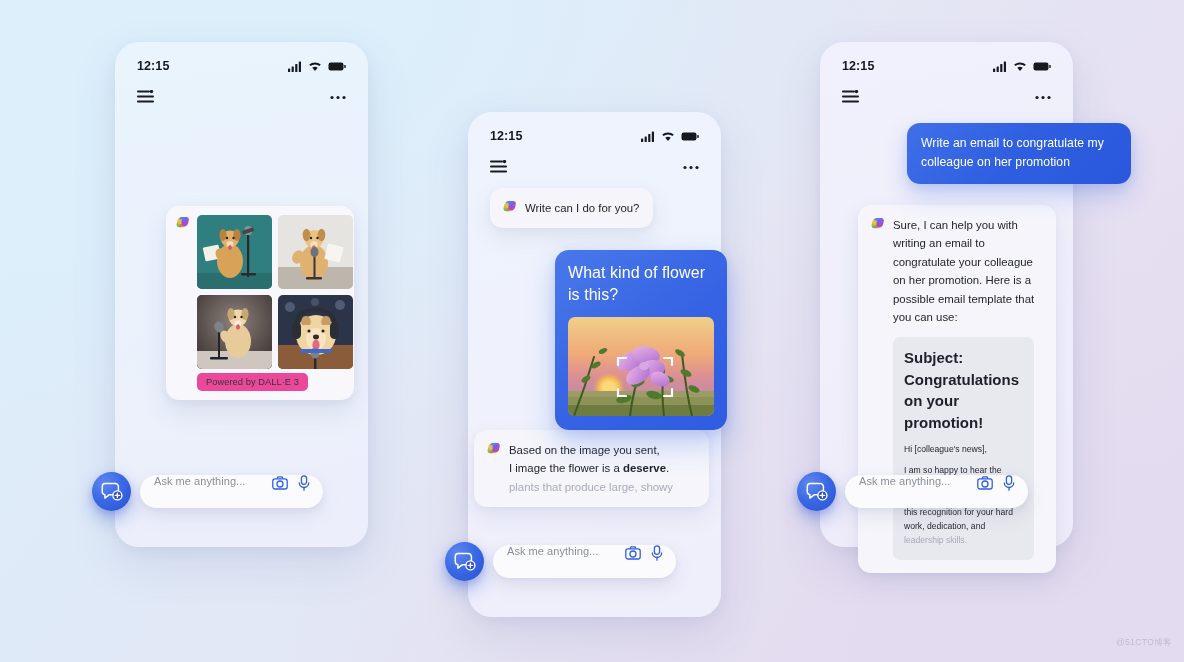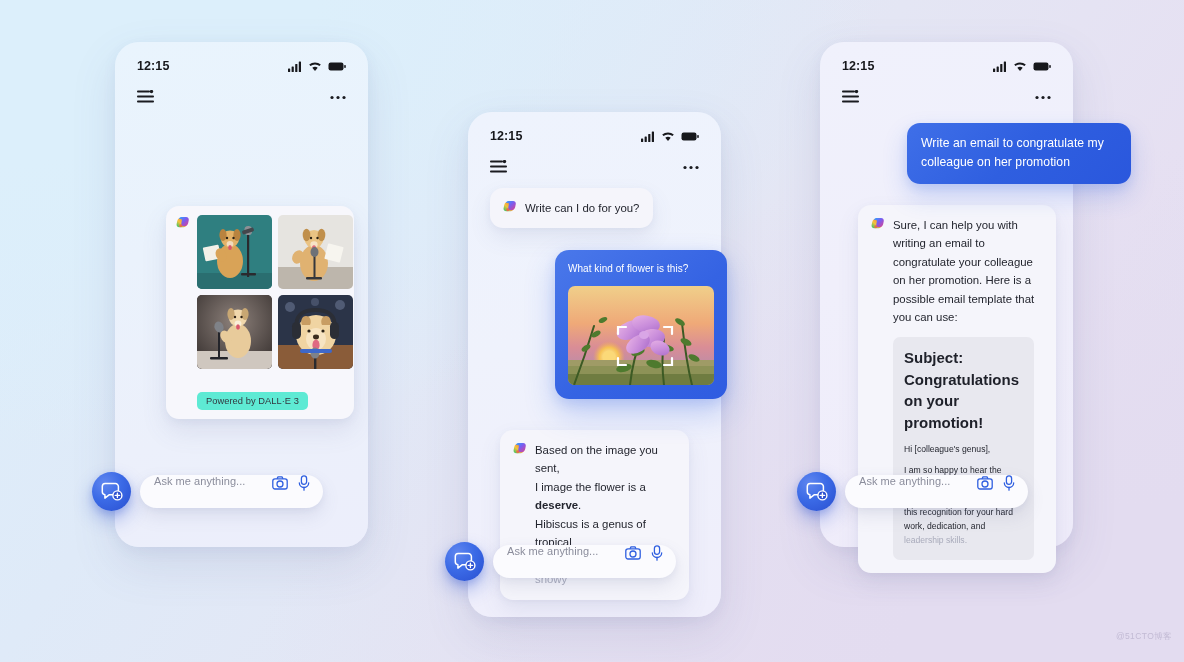--- a/index.html
+++ b/index.html
@@ -100,41 +100,41 @@
   .imgcard-inner { display: flex; gap: 7px; }
   .grid {
     display: grid;
     grid-template-columns: 75px 75px;
     grid-template-rows: 74px 74px;
     gap: 6px;
   }
   .thumb { border-radius: 5px; overflow: hidden; position: relative; }
   .thumb svg { display: block; width: 100%; height: 100%; }
   .credit {
-    margin-top: 23px; margin-left: 22px;
+    margin-top: 4px; margin-left: 22px;
     display: inline-block;
-    background: #5eead4;
+    background: #ec4899;
     border-radius: 5px;
     padding: 4px 9px;
     font-size: 9.3px;
     color: #34363f;
     letter-spacing: 0.05px;
   }
 
   
   .photo-bubble {
     position: absolute;
     background: linear-gradient(140deg, #4a78ea 0%, #3563e3 55%, #2f5ce1 100%);
     border-radius: 14px;
     padding: 12px 13px 14px 13px;
     box-shadow: 0 14px 30px rgba(47,95,224,0.26), 0 4px 12px rgba(47,95,224,0.14);
     z-index: 6;
   }
   .photo-q {
-    color: #fff; font-size: 10px; line-height: 1.4;
+    color: #fff; font-size: 16px; line-height: 1.4;
     margin-bottom: 10px; letter-spacing: 0.05px;
   }
   .photo-frame {
     width: 146px; height: 99px; border-radius: 7px; overflow: hidden;
     position: relative;
   }
   .photo-frame svg { display: block; width: 100%; height: 100%; }
 
   
   .email-card {
@@ -173,21 +173,21 @@
     box-shadow: 0 8px 18px rgba(90,100,150,0.13), 0 2px 6px rgba(90,100,150,0.07);
     display: flex; align-items: flex-start;
     padding: 0 13px 0 14px;
   }
   .ask-ph { flex: 1; font-size: 11px; color: #8b8d9c; letter-spacing: 0.05px; }
   .ask-icons { display: flex; align-items: center; gap: 10px; }
   .ask-icons svg { display: block; }
 
   
   .watermark {
-    position: absolute; right: 12px; bottom: 19px;
+    position: absolute; right: 12px; bottom: 13px;
     font-size: 8.5px; color: rgba(120,110,150,0.30);
     letter-spacing: 0.4px;
   }
 </style>
 </head>
 <body>
 
 <div class="phone phone-1">
 
   <div class="statusbar">
@@ -495,33 +495,32 @@
         <g stroke="#fff" stroke-width="2.2" fill="none" stroke-linecap="round">
           <path d="M50 48v-7h8"></path>
             <path d="M96 41h8v7"></path>
           <path d="M104 72v7h-8"></path>
             <path d="M58 79h-8v-7"></path>
         </g>
       </svg>
     </div>
   </div>
 
-  <div class="bubble-bot" style="left:32px; top:318px; padding:11px 12px 11px 12px; width:189px;">
+  <div class="bubble-bot" style="left:6px; top:318px; padding:11px 12px 11px 12px; width:235px;">
     <div class="bot-row">
       <span class="cplogo">
         <svg viewBox="0 0 24 24">
           <path d="M6.5 4.5h9.5c3 0 4.8 2.2 4.2 5l-1 5c-.6 2.8-2.6 5-5.6 5H6.8c-3 0-4.8-2.2-4.2-5l1-5c.6-2.8 2.6-5 5.6-5z" fill="url(#cg1b)"></path>
           <path d="M9.8 3.2h8c3 0 4.8 2.2 4.2 5l-.9 4.6c-.6 2.8-2.6 5-5.6 5h-2.4c-2.2 0-3.5-1.6-3.1-3.7l1-5.2c.3-1.5-.5-2.5-2-2.5H6.4c.6-2 2-3.2 3.4-3.2z" fill="url(#cg1a)"></path>
           <ellipse cx="9.2" cy="17.2" rx="2.6" ry="2.3" fill="#f0624b" opacity="0.85"></ellipse>
         </svg>
       </span>
       <div class="bot-text">
         <div>Based on the image you sent,</div>
         <div><span>I image the flower is a </span><b>deserve</b><span>.</span></div>
-        <div>Hibiscus is a genus of tropical</div>
         <div class="faded">plants that produce large, showy</div>
       </div>
     </div>
   </div>
 
   <div class="inputrow" style="left:-23px; bottom:36px;">
     <div class="fab">
       <svg width="22" height="21" viewBox="0 0 22 21">
         <path d="M4.2 2.6h10.2a3 3 0 0 1 3 3v5.2a3 3 0 0 1-3 3H8.1l-4.2 3.3v-3.3a3 3 0 0 1-2.6-3V5.6a3 3 0 0 1 2.9-3z" fill="none" stroke="#fff" stroke-width="1.5" stroke-linejoin="round"></path>
         <circle cx="16.4" cy="14.4" r="4.5" fill="#2a4fd0" stroke="#fff" stroke-width="1.4"></circle>
@@ -604,21 +603,21 @@
         <svg viewBox="0 0 24 24">
           <path d="M6.5 4.5h9.5c3 0 4.8 2.2 4.2 5l-1 5c-.6 2.8-2.6 5-5.6 5H6.8c-3 0-4.8-2.2-4.2-5l1-5c.6-2.8 2.6-5 5.6-5z" fill="url(#cg1b)"></path>
           <path d="M9.8 3.2h8c3 0 4.8 2.2 4.2 5l-.9 4.6c-.6 2.8-2.6 5-5.6 5h-2.4c-2.2 0-3.5-1.6-3.1-3.7l1-5.2c.3-1.5-.5-2.5-2-2.5H6.4c.6-2 2-3.2 3.4-3.2z" fill="url(#cg1a)"></path>
           <ellipse cx="9.2" cy="17.2" rx="2.6" ry="2.3" fill="#f0624b" opacity="0.85"></ellipse>
         </svg>
       </span>
       <div class="bot-text" style="width:156px;">Sure, I can help you with writing an email to congratulate your colleague on her promotion. Here is a possible email template that you can use:</div>
     </div>
     <div class="email-card">
       <div class="email-sub">Subject: Congratulations on your promotion!</div>
-      <div class="email-hi">Hi [colleague's genus],</div>
+      <div class="email-hi">Hi [colleague's news],</div>
       <div class="email-body">
         <span>I am so happy to hear the news of your promotion to [new position]. You deserve this recognition for your hard work, dedication, and</span>
         <span class="faded">leadership skills.</span>
       </div>
     </div>
   </div>
 
   <div class="inputrow" style="left:-23px; bottom:36px;">
     <div class="fab">
       <svg width="22" height="21" viewBox="0 0 22 21">

